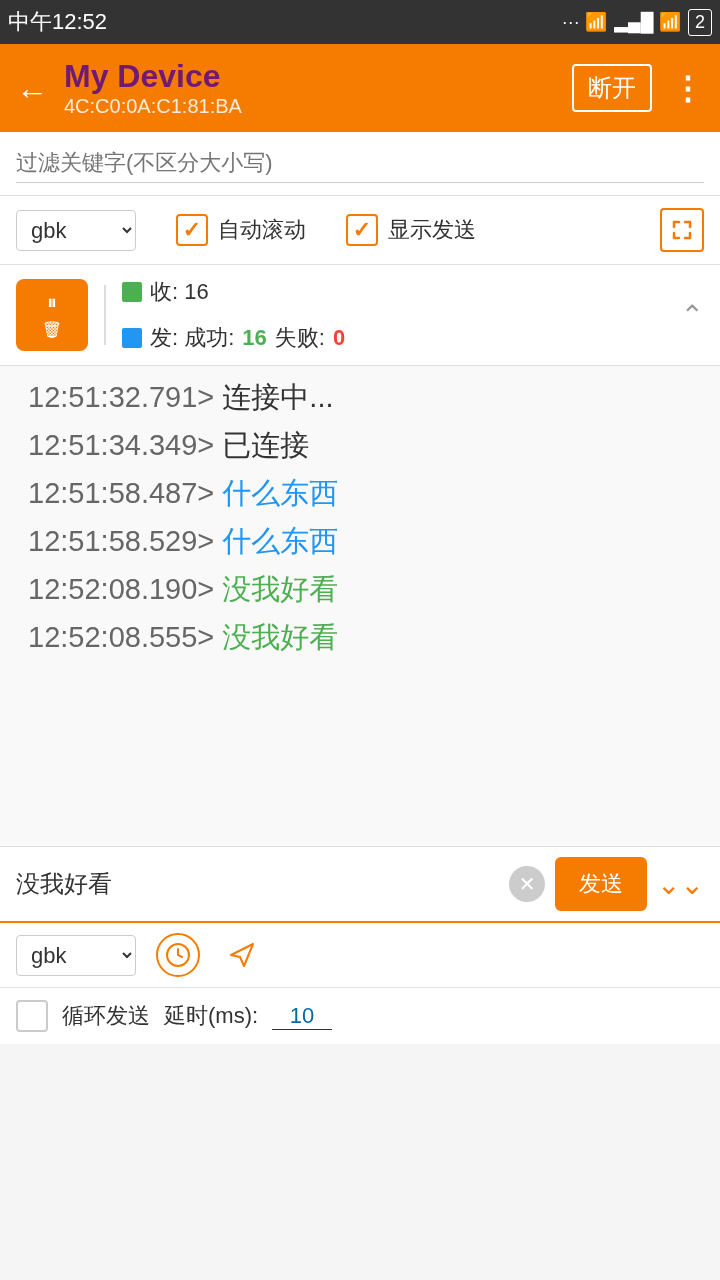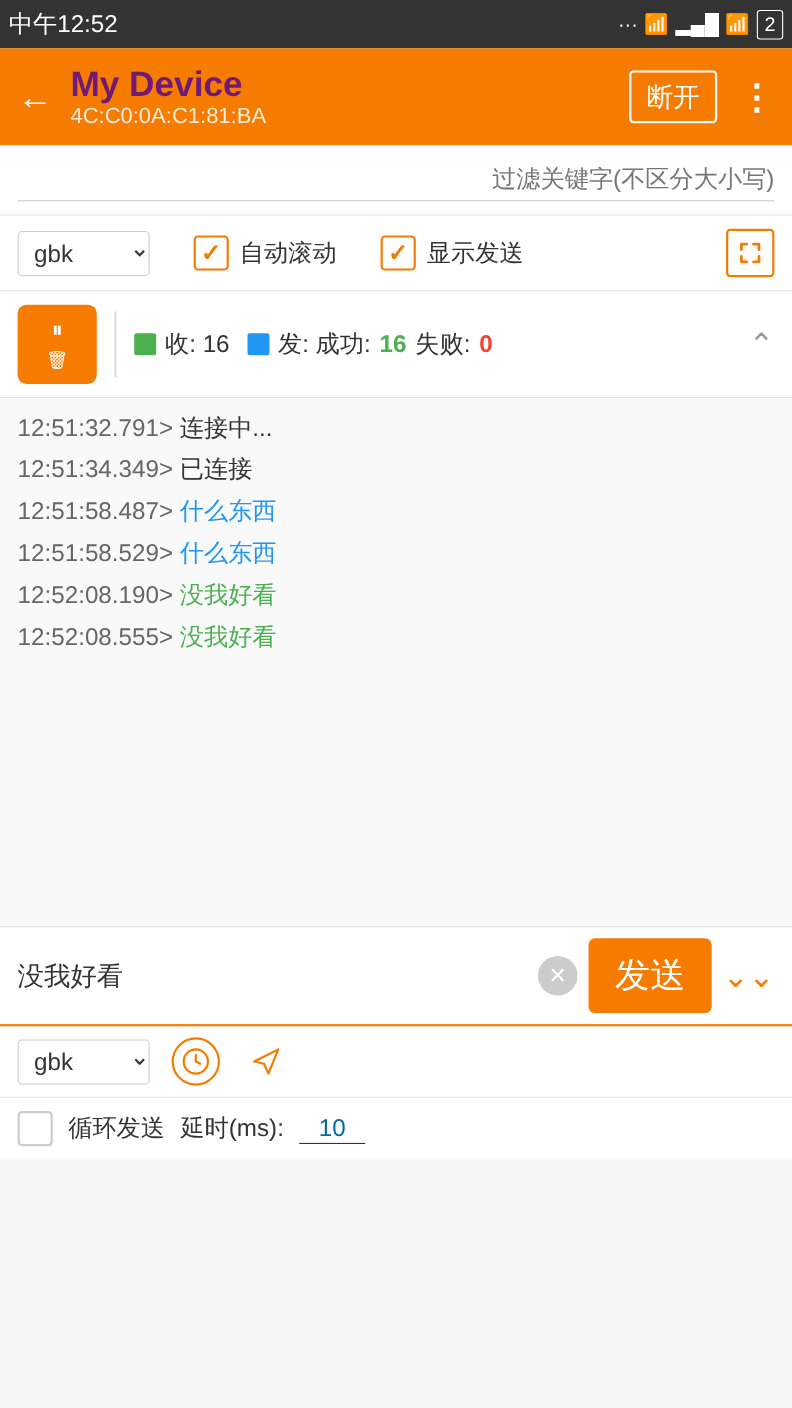--- a/index.html
+++ b/index.html
@@ -80,21 +80,20 @@
     }
     .filter-input {
       width: 100%;
       border: none;
       border-bottom: 1px solid #ccc;
       font-size: 22px;
       color: #aaa;
       padding: 6px 0;
       outline: none;
       background: transparent;
-      text-align: right;
     }
 
     
     .controls-bar {
       background: #fff;
       padding: 12px 16px;
       display: flex;
       align-items: center;
       gap: 20px;
       border-bottom: 1px solid #e0e0e0;
@@ -181,21 +180,21 @@
     .divider-vertical {
       width: 2px;
       height: 60px;
       background: #ddd;
       margin: 0 16px;
     }
     .stats-info {
       flex: 1;
       font-size: 22px;
       display: flex;
-      flex-direction: row;
+      flex-direction: column;
       gap: 16px;
     }
     .recv-stat {
       display: flex;
       align-items: center;
       gap: 8px;
     }
     .send-stat {
       display: flex;
       align-items: center;
@@ -219,24 +218,24 @@
     .collapse-btn {
       font-size: 28px;
       color: #999;
       cursor: pointer;
       margin-left: auto;
     }
 
     
     .log-area {
       background: #f9f9f9;
-      padding: 12px 16px;
+      padding: 12px 28px;
       flex: 1;
       min-height: 480px;
-      font-size: 22px;
+      font-size: 29px;
       font-family: monospace;
     }
     .log-line {
       margin-bottom: 8px;
       color: #333;
     }
     .log-time { color: #666; }
 
     
     .bottom-area {
@@ -270,21 +269,21 @@
       justify-content: center;
       cursor: pointer;
       color: #fff;
       font-size: 20px;
     }
     .send-btn {
       background: #F57C00;
       color: #fff;
       border: none;
       border-radius: 6px;
-      font-size: 32px;
+      font-size: 22px;
       padding: 12px 24px;
       cursor: pointer;
     }
     .expand-btn {
       font-size: 28px;
       color: #F57C00;
       cursor: pointer;
     }
     .send-options-row {
       display: flex;

